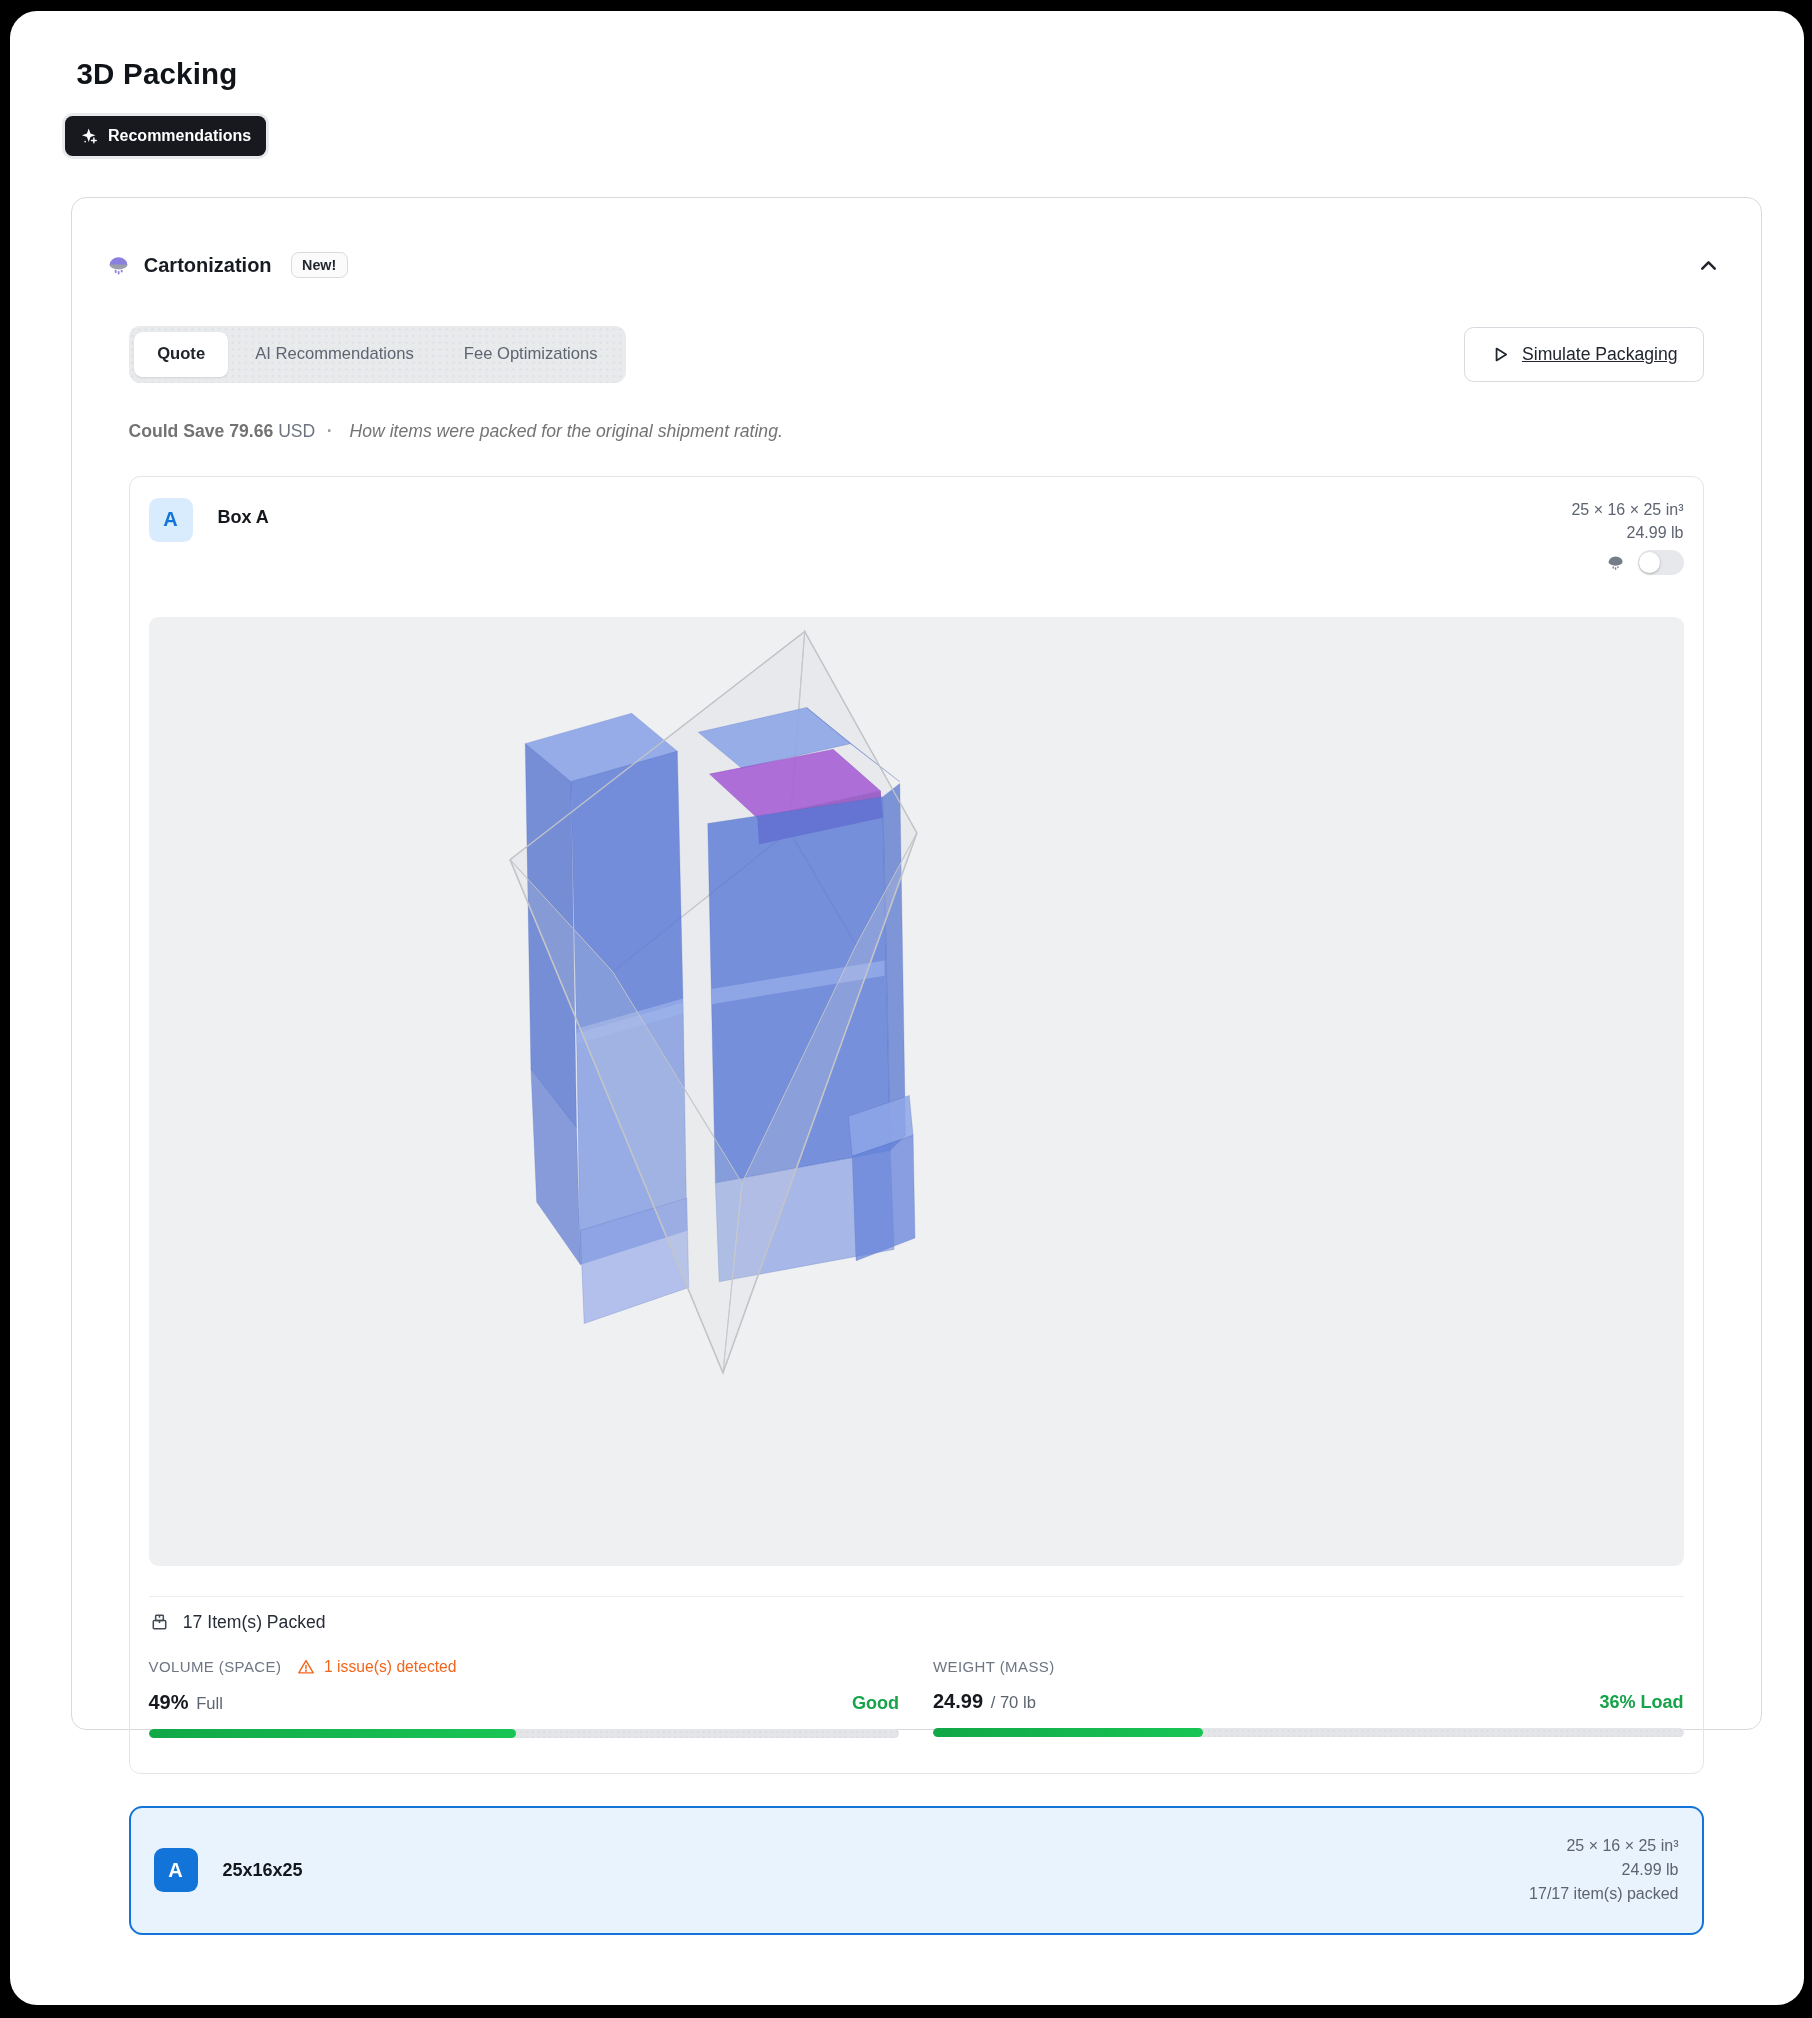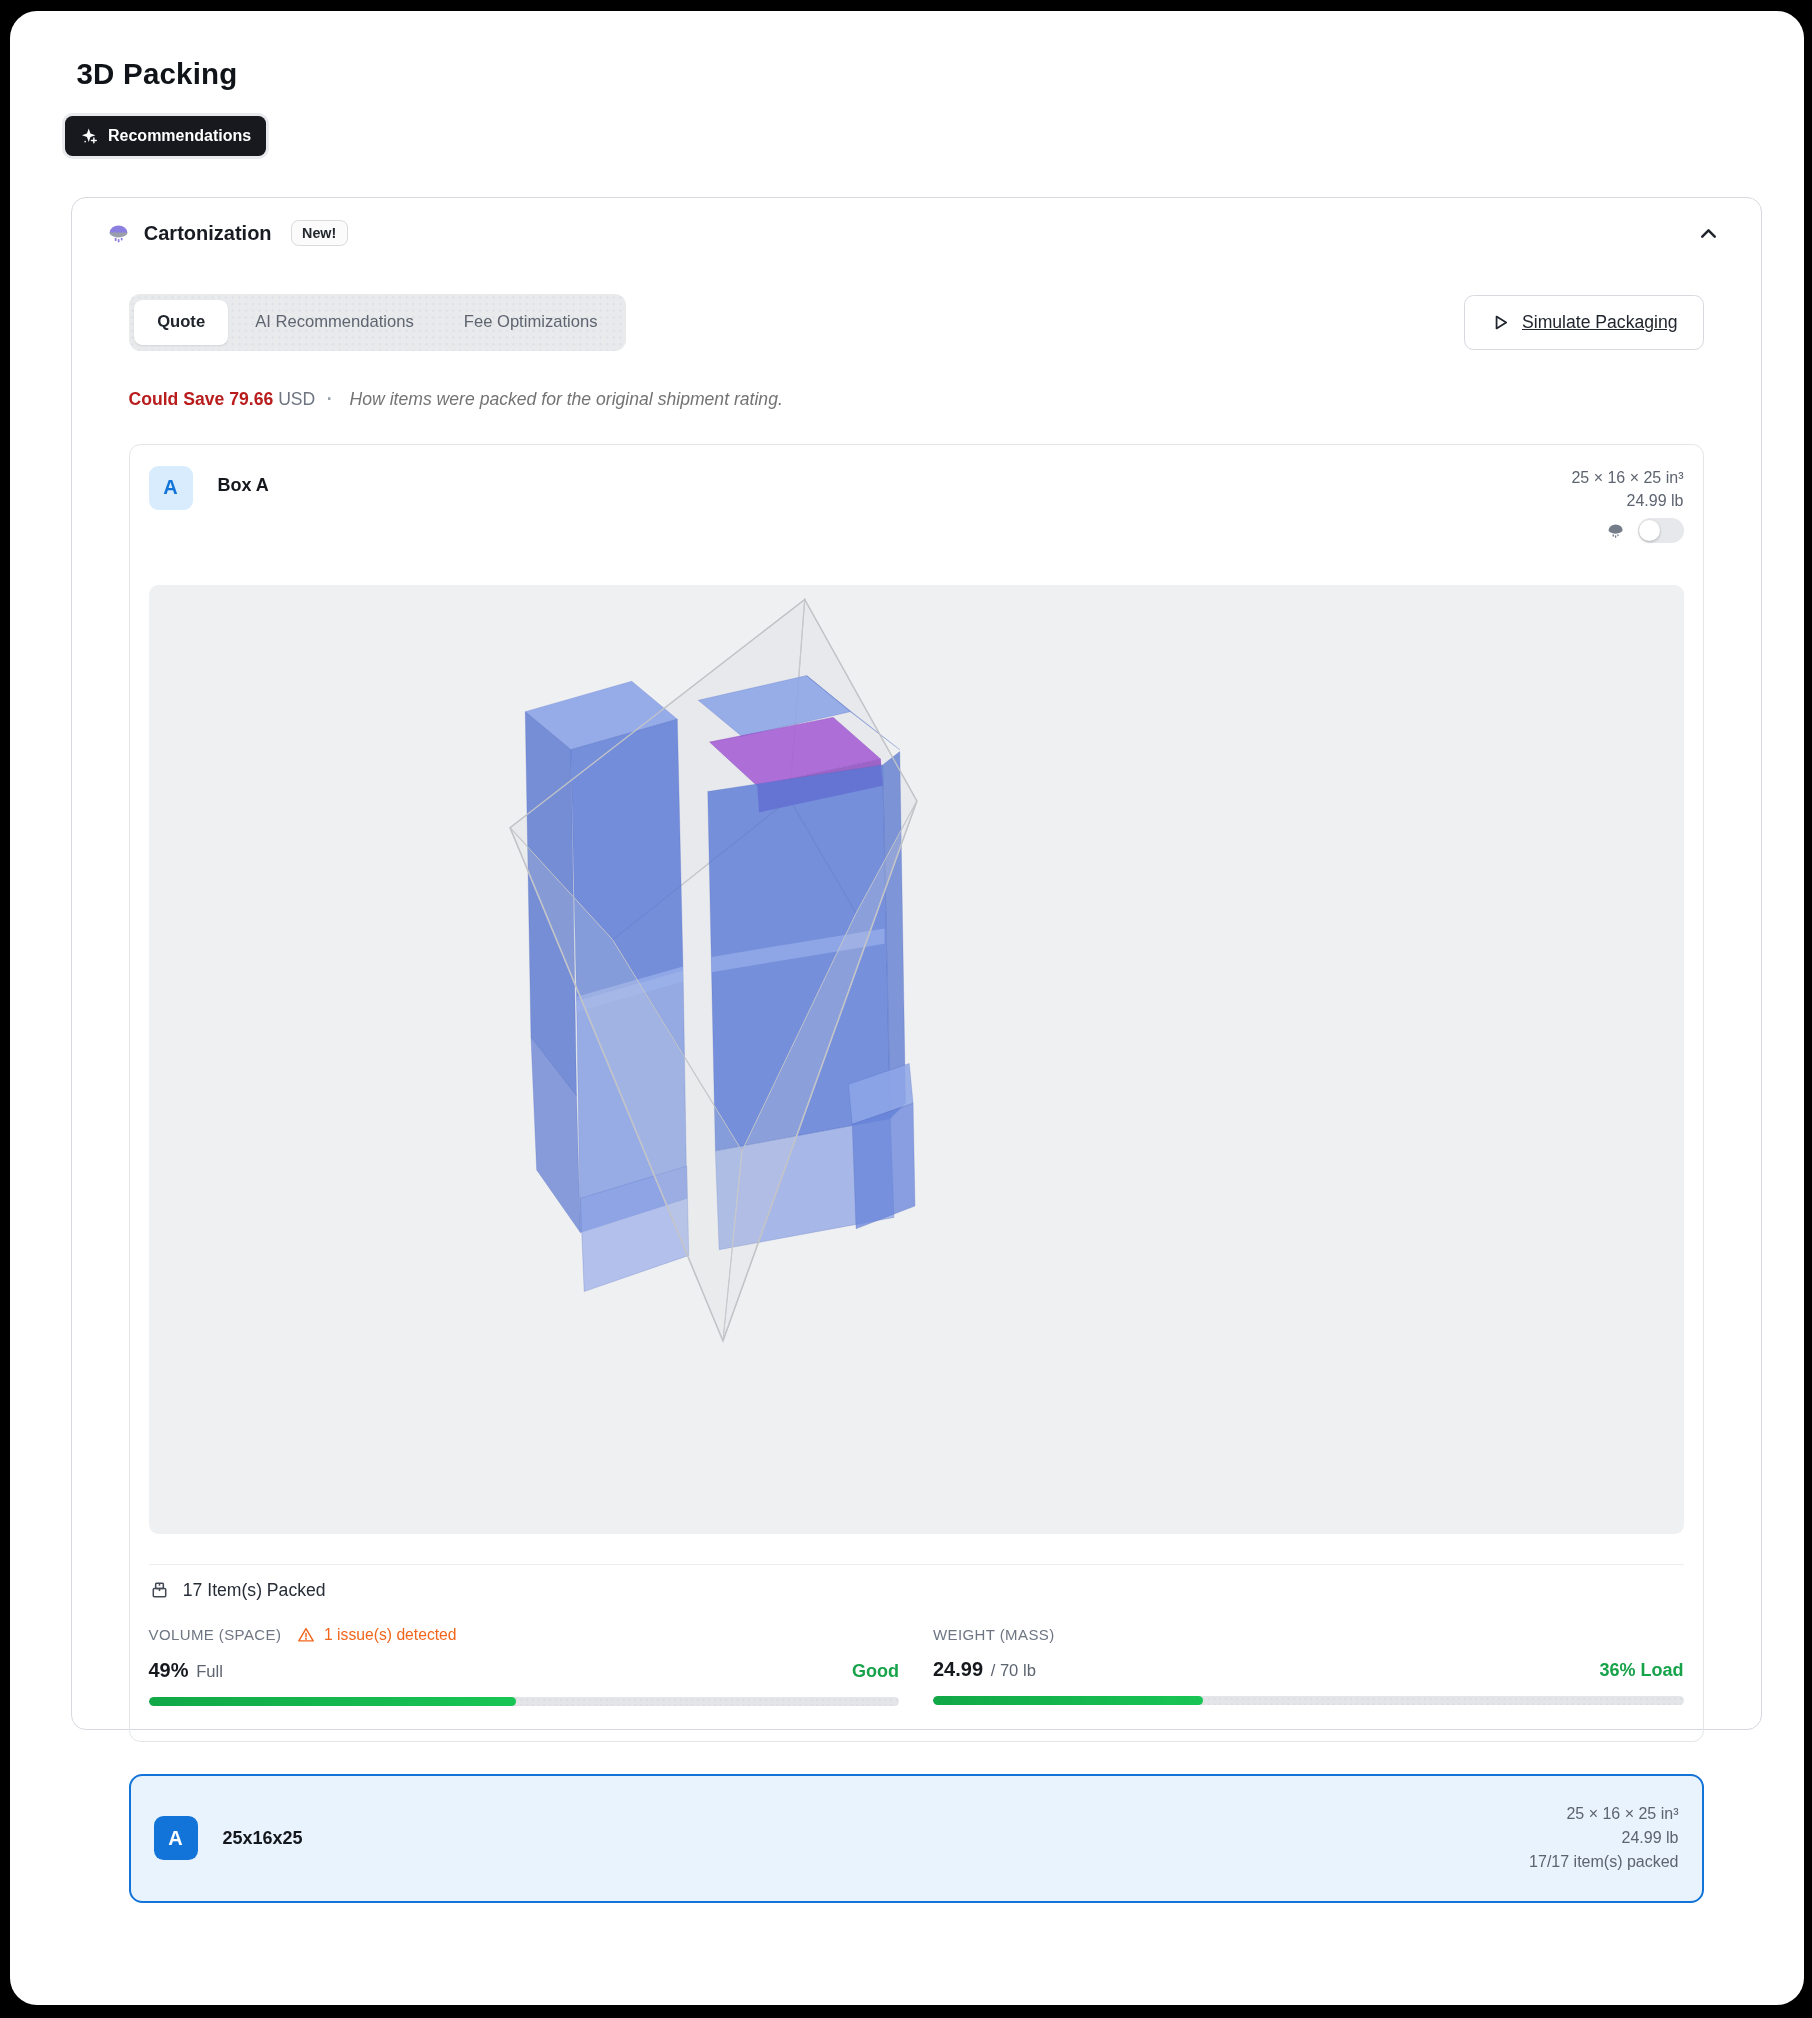--- a/index.html
+++ b/index.html
@@ -20,21 +20,21 @@
   .rec-btn{
     position:absolute;left:55px;top:105px;height:40px;
     display:inline-flex;align-items:center;gap:9.5px;
     background:#17191f;color:#fff;border:0;border-radius:7.6px;
     padding:0 15px;font-size:16px;font-weight:600;cursor:pointer;
     font-family:inherit;box-shadow:0 0 0 2.9px #e9eaed;
   }
   .card{
     position:absolute;left:61px;top:186px;width:1691px;height:1533px;
     background:#fff;border:1px solid #d6d9de;border-radius:15px;
-    box-sizing:border-box;padding:16px 34px;
+    box-sizing:border-box;padding:48px 34px;
   }
   .card-header{display:flex;align-items:center;gap:13.3px;height:38px;}
   .card-title{margin:0;font-size:20px;font-weight:650;color:#181c22;}
   .new-badge{
     margin-left:5.7px;font-size:14.3px;font-weight:700;color:#23272e;
     background:#fbfbfc;border:1px solid #d8dade;border-radius:7.6px;
     padding:4.8px 10.5px;line-height:1;
   }
   .collapse-btn{
     margin-left:auto;background:none;border:0;cursor:pointer;padding:5.7px;
@@ -59,21 +59,21 @@
   }
   .simulate-btn{
     margin-left:auto;height:55px;display:inline-flex;align-items:center;gap:11.4px;
     background:#fff;border:1px solid #d6d9de;border-radius:9.5px;
     padding:0 25px;font-size:17.6px;font-weight:500;color:#21262e;
     cursor:pointer;font-family:inherit;text-decoration:underline;
   }
   .savings-row{
     margin-top:38px;font-size:17.6px;color:#51586400;display:flex;align-items:center;gap:11.4px;
   }
-  .savings-strong{font-weight:700;color:#b91c1c;text-align:right;}
+  .savings-strong{font-weight:700;color:#737373;text-align:right;}
   .savings-cur{color:#6e7581;}
   .savings-dot{color:#9aa1ab;font-weight:700;}
   .savings-note{font-style:italic;color:#737373;margin-left:5.7px;}
 
   .box-panel{
     margin-top:34px;border:1px solid #e3e5e9;border-radius:11.4px;
     box-sizing:border-box;padding:21px 19px;height:1298px;
   }
   .box-head{display:flex;align-items:flex-start;height:100px;}
   .abadge{

